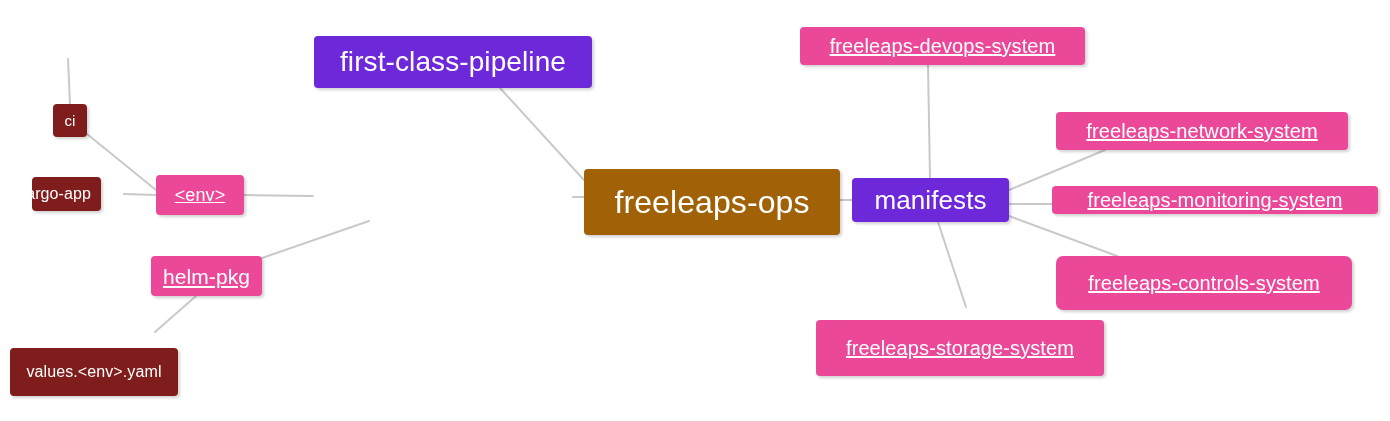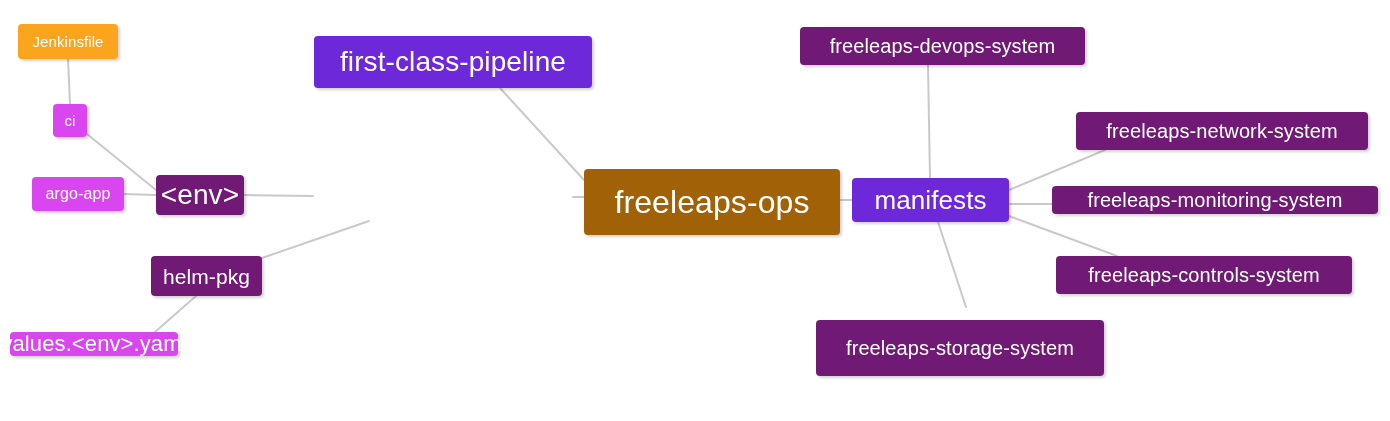--- a/index.html
+++ b/index.html
@@ -40,23 +40,23 @@
     box-shadow: 2px 2px 3px rgba(0,0,0,0.18);
     cursor: pointer;
     padding: 0 10px;
   }
   .node-label {
     display: block;
     line-height: 1;
   }
   .n-root   { background: #a16207; }
   .n-blue   { background: #6d28d9; }
-  .n-green  { background: #701a75; }
+  .n-green  { background: #ec4899; text-decoration: underline; }
   .n-orange { background: #fba51f; }
-  .n-red    { background: #d946ef; }
+  .n-red    { background: #7f1d1d; }
 </style>
 </head>
 <body>
 
 <div id="mindmap">
   <svg id="edge-layer" width="1390" height="421" viewBox="0 0 1390 421">
       <line x1="68" y1="59" x2="70" y2="104" stroke="#c9c9c9" stroke-width="2" stroke-linecap="round"></line>
       <line x1="87" y1="134" x2="156" y2="190" stroke="#c9c9c9" stroke-width="2" stroke-linecap="round"></line>
       <line x1="124" y1="194" x2="156" y2="195" stroke="#c9c9c9" stroke-width="2" stroke-linecap="round"></line>
       <line x1="244" y1="195" x2="313" y2="196" stroke="#c9c9c9" stroke-width="2" stroke-linecap="round"></line>
@@ -64,55 +64,52 @@
       <line x1="155" y1="332" x2="196" y2="296" stroke="#c9c9c9" stroke-width="2" stroke-linecap="round"></line>
       <line x1="573" y1="197" x2="584" y2="197" stroke="#c9c9c9" stroke-width="2" stroke-linecap="round"></line>
       <line x1="500" y1="88" x2="584" y2="180" stroke="#c9c9c9" stroke-width="2" stroke-linecap="round"></line>
       <line x1="840" y1="200" x2="852" y2="200" stroke="#c9c9c9" stroke-width="2" stroke-linecap="round"></line>
       <line x1="930" y1="178" x2="928" y2="65" stroke="#c9c9c9" stroke-width="2" stroke-linecap="round"></line>
       <line x1="1009" y1="190" x2="1105" y2="150" stroke="#c9c9c9" stroke-width="2" stroke-linecap="round"></line>
       <line x1="1009" y1="204" x2="1052" y2="204" stroke="#c9c9c9" stroke-width="2" stroke-linecap="round"></line>
       <line x1="1009" y1="216" x2="1117" y2="256" stroke="#c9c9c9" stroke-width="2" stroke-linecap="round"></line>
       <line x1="938" y1="222" x2="966" y2="307" stroke="#c9c9c9" stroke-width="2" stroke-linecap="round"></line>
     </svg>
-<div class="node n-orange" style="left: 18px; top: 24px; width: 100px; height: 35px; font-size: 15px;">
-      <span class="node-label">Jenkinsfile</span>
-    </div>
     <div class="node n-red" style="left: 53px; top: 104px; width: 34px; height: 33px; font-size: 15px;">
       <span class="node-label">ci</span>
     </div>
-    <div class="node n-red" style="left: 32px; top: 177px; width: 92px; height: 34px; font-size: 16px;">
+    <div class="node n-red" style="left: 32px; top: 177px; width: 69px; height: 34px; font-size: 16px; justify-content: flex-end;">
       <span class="node-label">argo-app</span>
     </div>
-    <div class="node n-green" style="left: 156px; top: 175px; width: 88px; height: 40px; font-size: 28px;">
+    <div class="node n-green" style="left: 156px; top: 175px; width: 88px; height: 40px; font-size: 18px;">
       <span class="node-label">&lt;env&gt;</span>
     </div>
     <div class="node n-green" style="left: 151px; top: 256px; width: 111px; height: 40px; font-size: 21px;">
       <span class="node-label">helm-pkg</span>
     </div>
-    <div class="node n-red" style="left: 10px; top: 332px; width: 168px; height: 24px; font-size: 22px;">
+    <div class="node n-red" style="left: 10px; top: 348px; width: 168px; height: 48px; font-size: 16px;">
       <span class="node-label">values.&lt;env&gt;.yaml</span>
     </div>
     <div class="node n-blue" style="left: 314px; top: 36px; width: 278px; height: 52px; font-size: 28px;">
       <span class="node-label">first-class-pipeline</span>
     </div>
     <div class="node n-root" style="left: 584px; top: 169px; width: 256px; height: 66px; font-size: 32px;">
       <span class="node-label">freeleaps-ops</span>
     </div>
     <div class="node n-blue" style="left: 852px; top: 178px; width: 157px; height: 44px; font-size: 26px; align-items: center;">
       <span class="node-label">manifests</span>
     </div>
     <div class="node n-green" style="left: 800px; top: 27px; width: 285px; height: 38px; font-size: 20px;">
       <span class="node-label">freeleaps-devops-system</span>
     </div>
-    <div class="node n-green" style="left: 1056px; top: 112px; width: 292px; height: 38px; font-size: 20px; margin-left: 20px;">
+    <div class="node n-green" style="left: 1056px; top: 112px; width: 292px; height: 38px; font-size: 20px;">
       <span class="node-label">freeleaps-network-system</span>
     </div>
     <div class="node n-green" style="left: 1052px; top: 186px; width: 326px; height: 28px; font-size: 20px;">
       <span class="node-label">freeleaps-monitoring-system</span>
     </div>
-    <div class="node n-green" style="left: 1056px; top: 256px; width: 296px; height: 38px; font-size: 20px;">
+    <div class="node n-green" style="left: 1056px; top: 256px; width: 296px; height: 54px; font-size: 20px; border-radius: 7px;">
       <span class="node-label">freeleaps-controls-system</span>
     </div>
     <div class="node n-green" style="left: 816px; top: 307px; width: 288px; height: 56px; font-size: 20px; margin-top: 13px;">
       <span class="node-label">freeleaps-storage-system</span>
     </div>
   </div>
 
 </body></html>

